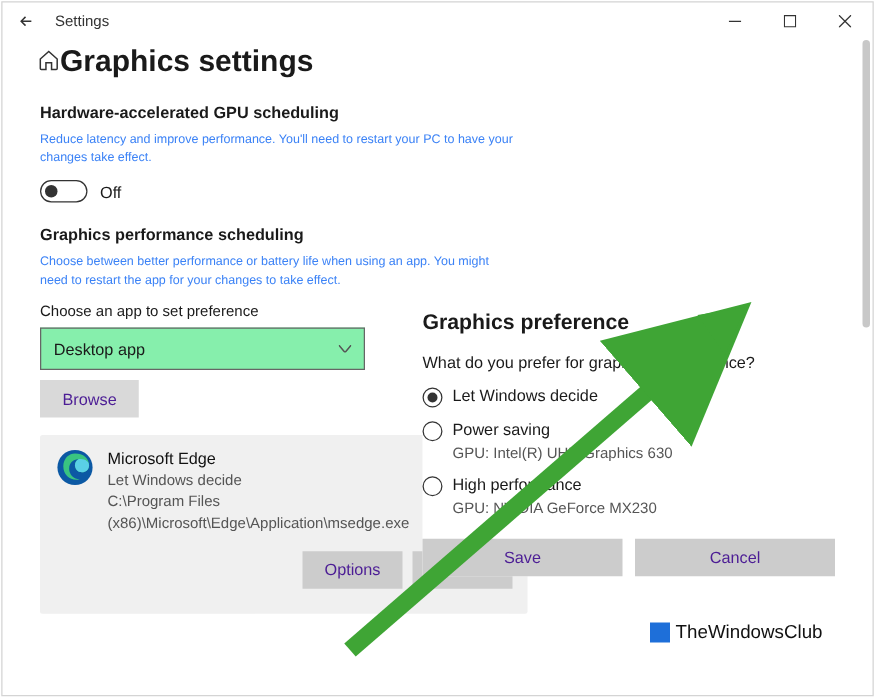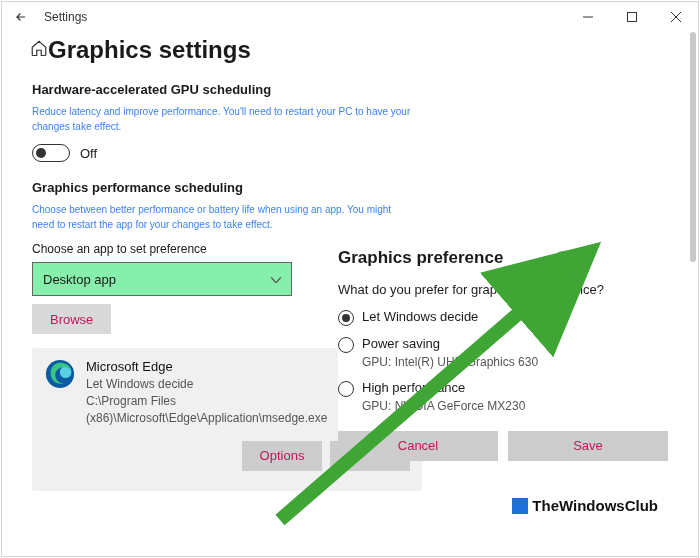--- a/index.html
+++ b/index.html
@@ -76,21 +76,21 @@
   .dropdown {
     width: 260px; height: 34px;
     border: 1.5px solid #666;
     display: flex; align-items: center; justify-content: space-between;
     padding: 0 10px; font-size: 13px; background: #86efac;
   }
   .dropdown .chev { font-size: 11px; color: #444; }
   .btn {
     display: inline-flex; align-items: center; justify-content: center;
     background: #ccc; border: none;
-    height: 30px; padding: 0 18px; font-size: 13px; color: #be185d;
+    height: 30px; padding: 0 18px; font-size: 13px; color: #4c1d95;
     font-family: inherit;
   }
   .browse-btn { margin-top: 8px; background: #d9d9d9; }
   .app-card {
     margin-top: 14px;
     background: #f0f0f0;
     width: 390px;
     padding: 10px 12px 20px 12px;
     border-radius: 2px;
   }
@@ -130,21 +130,21 @@
 
   .scrollbar {
     position: absolute; top: 30px; right: 2px;
     width: 6px; height: 230px;
     background: #c8c8c8; border-radius: 3px;
   }
   .watermark {
     position: absolute;
     right: 40px; bottom: 46px;
     display: flex; align-items: center; gap: 4px;
-    font-size: 15px; color: #111; font-weight: 700; padding-left: 16px;
+    font-size: 15px; color: #111; font-weight: 400; padding-left: 16px;
   }
   .watermark .sq {
     width: 16px; height: 16px;
     background: linear-gradient(135deg,#1e6fd9 0%,#1e6fd9 100%);
   }
   .arrow-svg {
     position: absolute;
     pointer-events: none;
     left: 0; top: 0;
     width: 700px; height: 558px;
@@ -261,22 +261,22 @@
         </div>
         <div class="radio-item">
           <div class="radio"></div>
           <div class="radio-label">
             <div>High performance</div>
             <div class="radio-sub">GPU: NVIDIA GeForce MX230</div>
           </div>
         </div>
       </div>
       <div class="pref-actions">
+        <button class="btn">Save</button>
         <button class="btn">Cancel</button>
-        <button class="btn">Save</button>
       </div>
     </div>
 
     <div class="watermark">
       <div class="sq"></div>
       <span>TheWindowsClub</span>
     </div>
 
   </div>
 </div>

